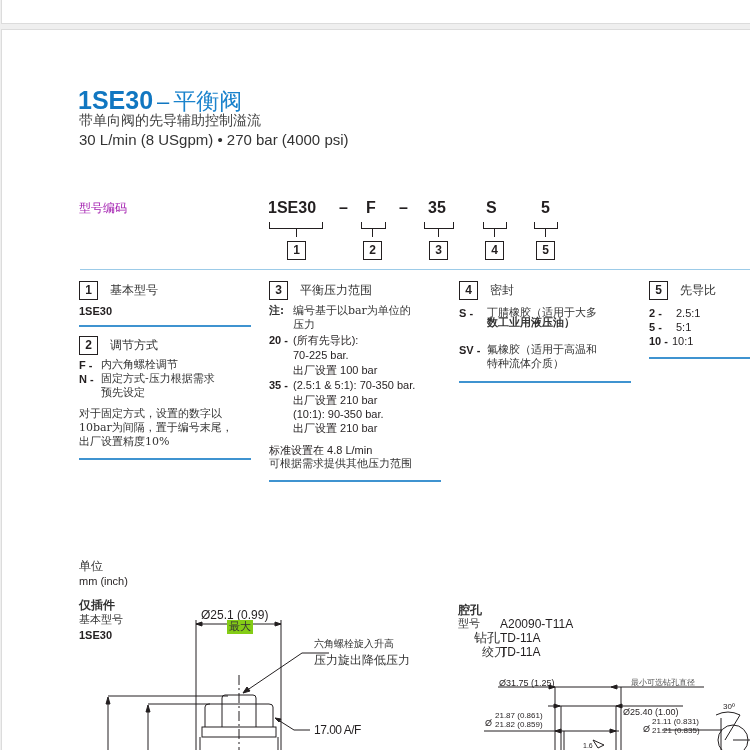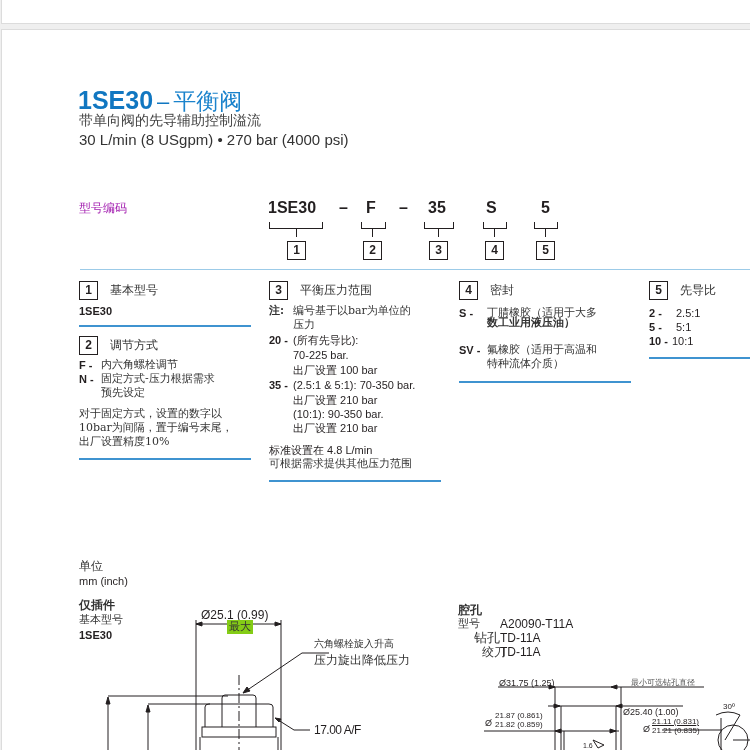--- a/index.html
+++ b/index.html
@@ -224,16 +224,16 @@
     </g>
   </svg>
 </div>
 <div class="txt" style="left:499px;top:676px;font-size:9px;">Ø31.75 (1.25)</div>
 <div class="txt cn" style="left:631px;top:676px;font-size:8px;color:#555;">最小可选钻孔直径</div>
 <div class="txt" style="left:623px;top:705px;font-size:9px;">Ø25.40 (1.00)</div>
 <div class="txt" style="left:485px;top:716px;font-size:9px;">Ø</div>
 <div class="txt" style="left:495px;top:711px;font-size:8px;line-height:9px;">21.87 (0.861)</div>
 <div class="txt" style="left:495px;top:720px;font-size:8px;line-height:9px;">21.82 (0.859)</div>
 <div class="txt" style="left:643px;top:722px;font-size:9px;">Ø</div>
-<div class="txt" style="left:652px;top:717px;font-size:8px;line-height:9px;text-decoration:underline;">21.11 (0.831)</div>
+<div class="txt" style="left:652px;top:717px;font-size:8px;line-height:9px;">21.11 (0.831)</div>
 <div class="txt" style="left:652px;top:726px;font-size:8px;line-height:9px;">21.21 (0.835)</div>
 <div class="txt" style="left:723px;top:700px;font-size:8px;">30º</div>
 <div class="txt" style="left:583px;top:739px;font-size:7px;">1.6</div>
 
 </body></html>

